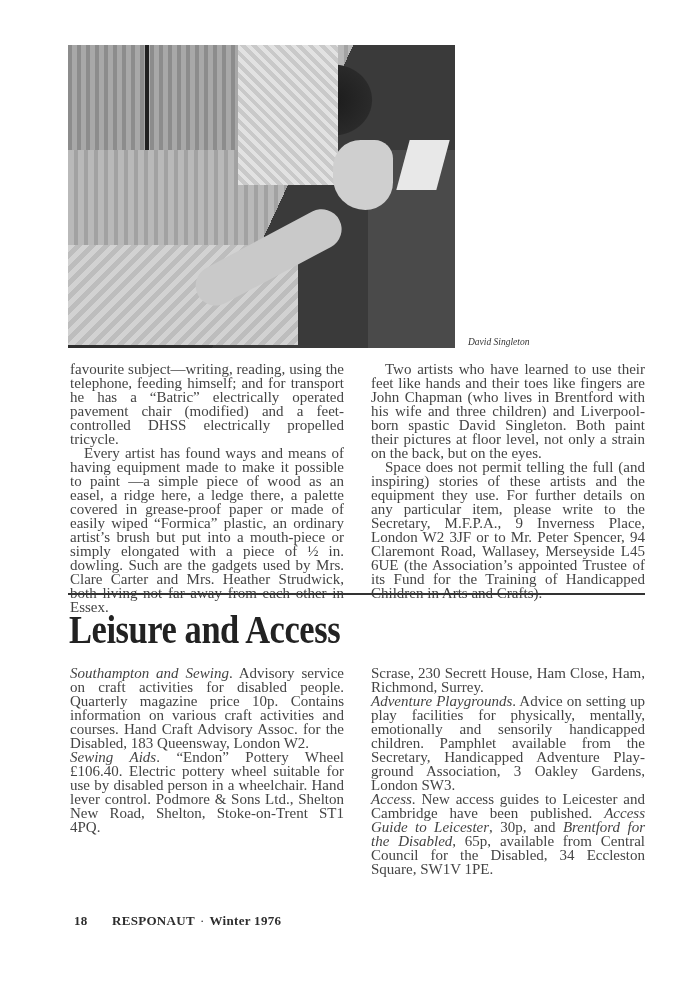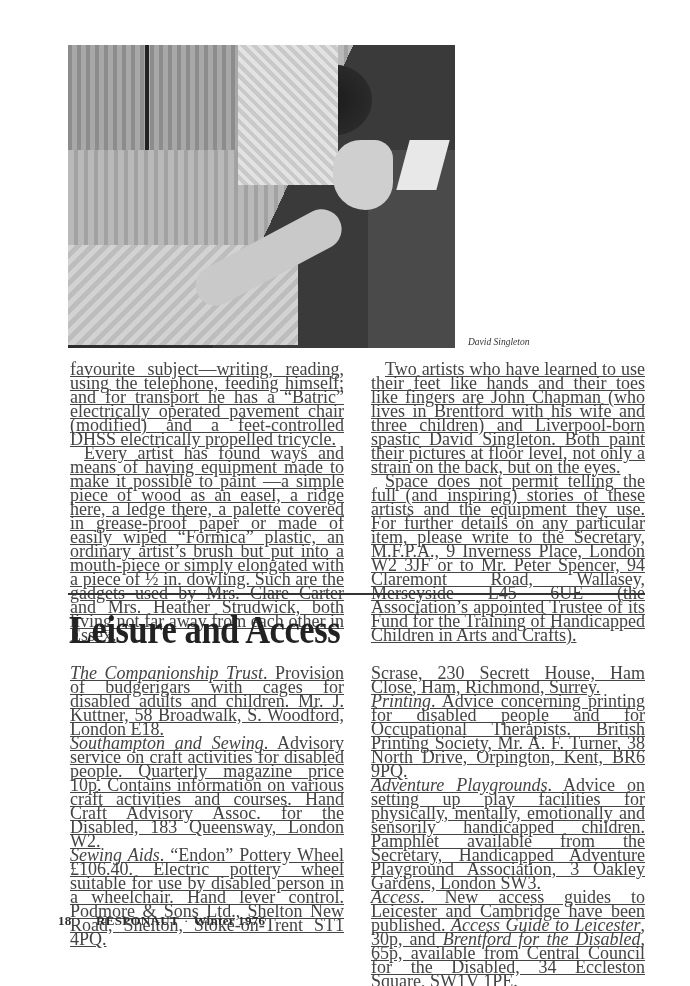--- a/index.html
+++ b/index.html
@@ -27,37 +27,37 @@
            background: #c9c9c9; transform: rotate(-28deg); transform-origin: left center; border-radius: 20px; }
   .photo .face { position: absolute; left: 265px; top: 95px; width: 60px; height: 70px;
            background: #cfcfcf; border-radius: 30px 20px 30px 35px; }
   .photo .shirt { position: absolute; left: 300px; top: 105px; width: 90px; height: 200px;
            background: #4a4a4a; }
   .photo .collar { position: absolute; left: 335px; top: 95px; width: 40px; height: 50px; background: #e8e8e8;
            transform: skewX(-15deg); }
 
   .caption { position: absolute; left: 468px; top: 337px; font-style: italic; font-size: 9.5px; color: #333; }
 
-  .col { position: absolute; font-size: 18px; line-height: 14px; text-align: justify; color: #444; text-decoration: underline; }
+  .col { position: absolute; font-size: 15px; line-height: 14px; text-align: justify; color: #444; }
   .col p { margin: 0; hyphens: manual; }
   .col p.indent { text-indent: 14px; }
   .col-left-top { left: 70px; top: 362px; width: 274px; }
   .col-right-top { left: 371px; top: 362px; width: 274px; }
 
   .rule { position: absolute; left: 68px; top: 593px; width: 577px; height: 2px; background: #333; }
 
   .heading { position: absolute; left: 69px; top: 605px; margin: 0;
              font-family: "Liberation Serif", serif; font-weight: bold; font-size: 41px;
              letter-spacing: -0.5px; transform: scaleX(0.84); transform-origin: left top; color: #222; }
 
   .col-left-bot { left: 70px; top: 666px; width: 274px; }
   .col-right-bot { left: 371px; top: 666px; width: 274px; }
   .col em { font-style: italic; }
 
-  .footer { position: absolute; left: 58px; top: 913px; font-size: 13px; font-weight: bold; color: #2e2e2e; letter-spacing: 0.3px; }
+  .footer { position: absolute; left: 74px; top: 913px; font-size: 13px; font-weight: bold; color: #2e2e2e; letter-spacing: 0.3px; }
   .footer .num { display: inline-block; width: 38px; }
   .footer .sep { font-weight: normal; margin: 0 5px; }
 </style>
 </head>
 <body>
 
 <div class="photo" title="Man painting with a brush held between his toes">
   <div class="curtain c1"></div>
   <div class="rod"></div>
   <div class="curtain c2"></div>
@@ -77,27 +77,25 @@
 
 <div class="col col-right-top">
   <p class="indent">Two artists who have learned to use their feet like hands and their toes like fingers are John Chapman (who lives in Brentford with his wife and three children) and Liverpool-born spastic David Singleton. Both paint their pictures at floor level, not only a strain on the back, but on the eyes.</p>
   <p class="indent">Space does not permit telling the full (and inspiring) stories of these artists and the equipment they use. For further details on any particular item, please write to the Secretary, M.F.P.A., 9 Inverness Place, London W2 3JF or to Mr. Peter Spencer, 94 Claremont Road, Wallasey, Merseyside L45 6UE (the Association’s appointed Trustee of its Fund for the Training of Handicapped Children in Arts and Crafts).</p>
 </div>
 
 <div class="rule"></div>
 <h1 class="heading">Leisure and Access</h1>
 
 <div class="col col-left-bot">
-  <p><em>The Companionship Trust</em><span>. Provision of budgerigars with cages for disabled adults and children. Mr. J. Kuttner, 58 Broadwalk, S. Woodford, London E18.</span></p>
   <p><em>Southampton and Sewing</em><span>. Advisory service on craft activities for disabled people. Quarterly magazine price 10p. Contains information on various craft activities and courses. Hand Craft Advisory Assoc. for the Disabled, 183 Queensway, London W2.</span></p>
   <p><em>Sewing Aids</em><span>. “Endon” Pottery Wheel £106.40. Electric pottery wheel suitable for use by disabled person in a wheelchair. Hand lever control. Podmore &amp; Sons Ltd., Shelton New Road, Shelton, Stoke-on-Trent ST1 4PQ.</span></p>
 </div>
 
 <div class="col col-right-bot">
   <p>Scrase, 230 Secrett House, Ham Close, Ham, Rich­mond, Surrey.</p>
-  <p><em>Printing</em><span>. Advice concerning printing for disabled people and for Occupational Therapists. British Printing Society, Mr. A. F. Turner, 38 North Drive, Orpington, Kent, BR6 9PQ.</span></p>
   <p><em>Adventure Playgrounds</em><span>. Advice on setting up play facilities for physically, mentally, emotionally and sensorily handicapped children. Pamphlet available from the Secretary, Handicapped Adventure Play­ground Association, 3 Oakley Gardens, London SW3.</span></p>
   <p><em>Access</em><span>. New access guides to Leicester and Cambridge have been published. </span><em>Access Guide to Leicester</em><span>, 30p, and </span><em>Brentford for the Disabled</em><span>, 65p, available from Central Council for the Disabled, 34 Eccleston Square, SW1V 1PE.</span></p>
 </div>
 
 <div class="footer">
   <span class="num">18</span><span>RESPONAUT</span><span class="sep">·</span><span>Winter 1976</span>
 </div>
 
 </body></html>

